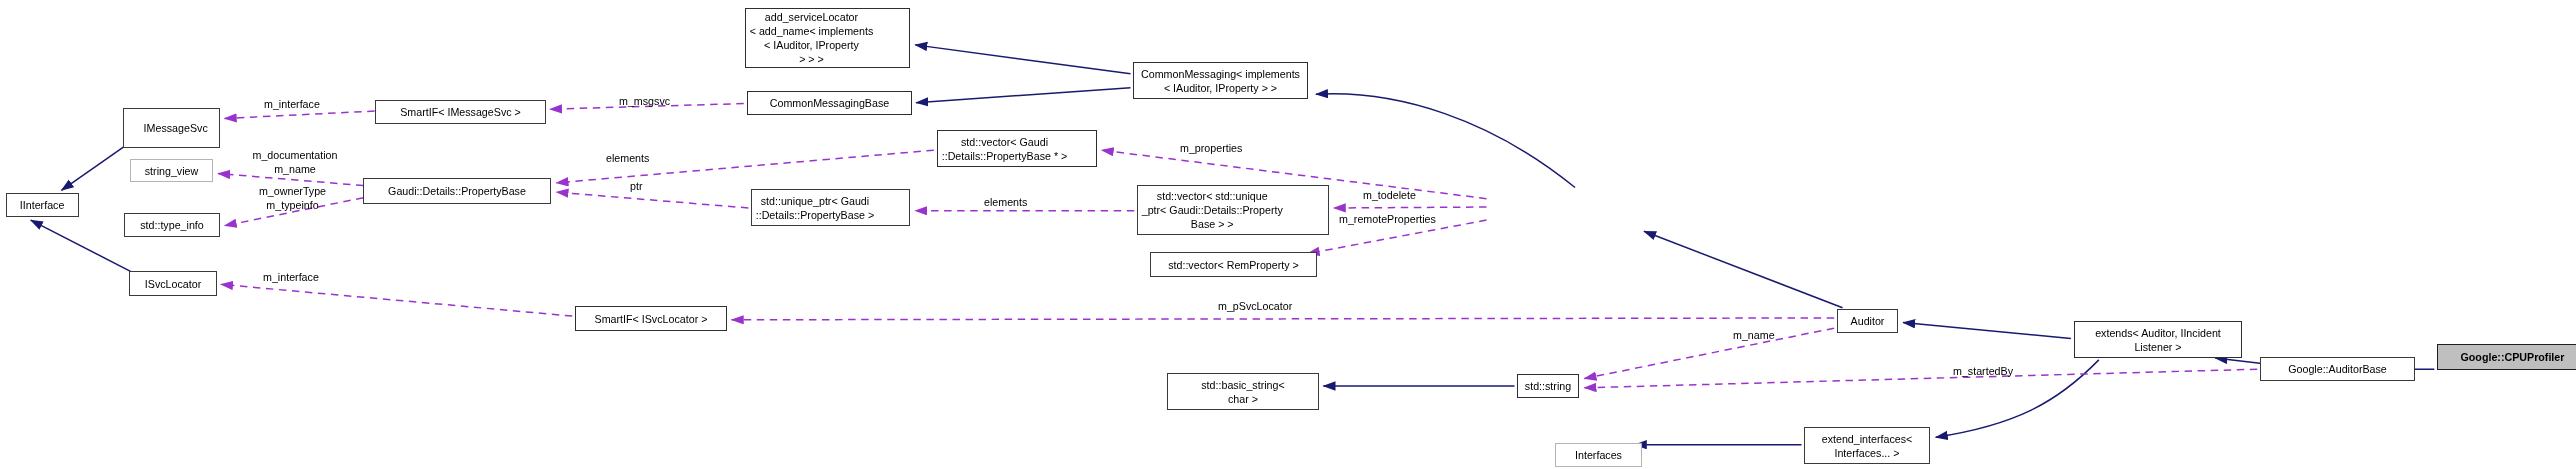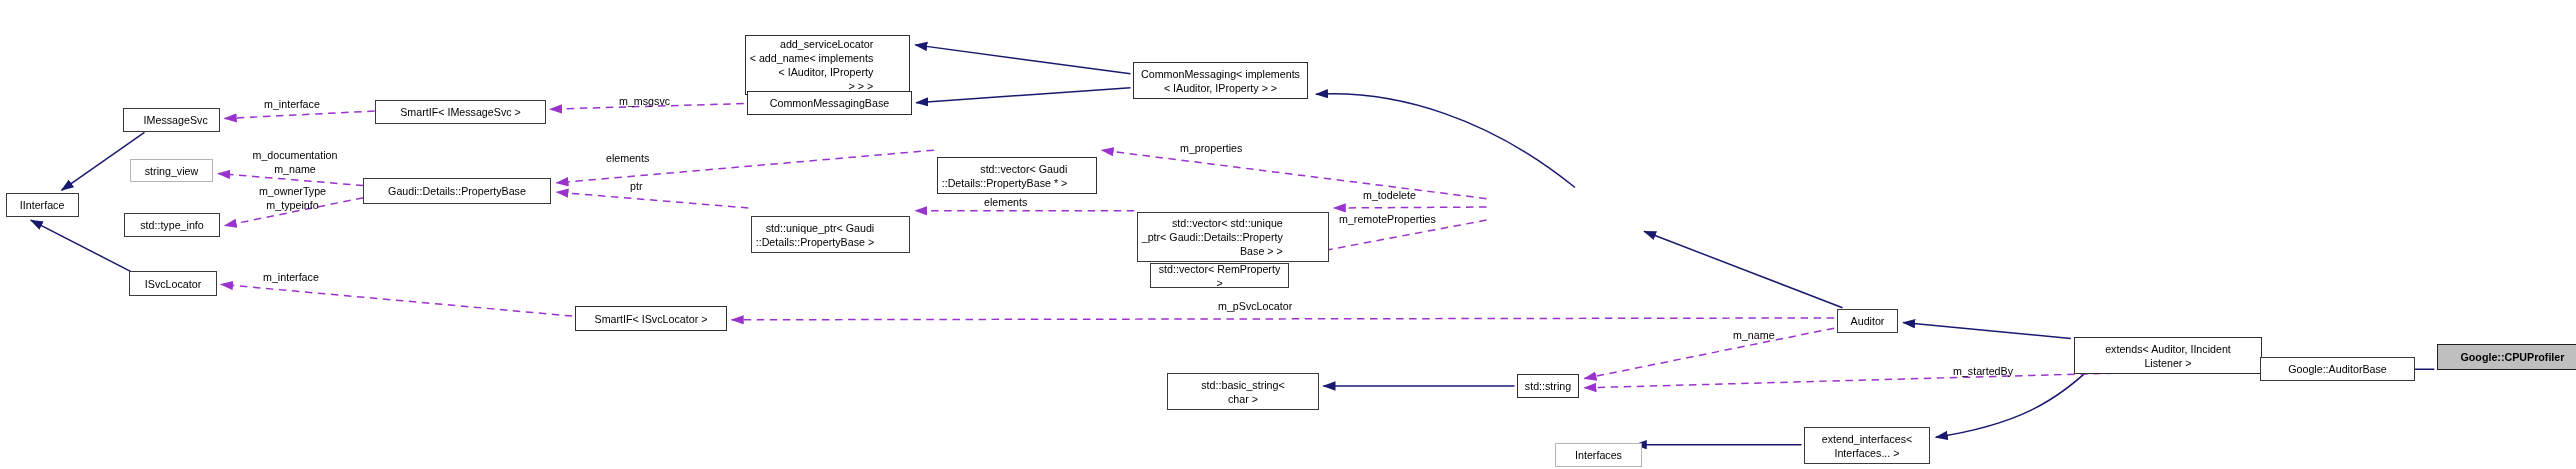--- a/index.html
+++ b/index.html
@@ -16,21 +16,21 @@
     display:flex;align-items:center;justify-content:center;
     background:#ffffff;
     color:#000000;
     font-size:10.7px;line-height:14px;
     text-align:center;
     white-space:pre-line;
     padding:1.9px 3.7px;
     box-sizing:border-box;
     cursor:pointer;
   }
-  .ta-l{justify-content:flex-start;text-align:right;margin-top:27px;}
+  .ta-l{justify-content:flex-start;text-align:center;}
   .b1{border:0.9px solid #2e2e2e;}
   .b2{border:1.9px solid #3a3a3a;}
   .muted{border:0.9px solid #b4b4b4;}
   .focus{border:1.9px solid #1f1f1f;background:#bfbfbf;}
   .edge-label{
     position:absolute;
     color:#000000;
     font-size:10.7px;line-height:14px;
     white-space:pre-line;
   }
@@ -83,39 +83,39 @@
       <path d="M2422,396 L1700,416" marker-end="url(#ah-purple)"></path>
     </g>
   </svg>
 
   <div class="node b1 ta-l" style="left:745px;top:7.5px;width:165px;height:60px;">add_serviceLocator
 &lt; add_name&lt; implements
 &lt; IAuditor, IProperty
 &gt; &gt; &gt;</div>
   <div class="node b1" style="left:1133px;top:62px;width:175px;height:37px;">CommonMessaging&lt; implements
 &lt; IAuditor, IProperty &gt; &gt;</div>
-  <div class="node b2" style="left:123px;top:108px;width:97px;height:24px;padding-left:12px;">IMessageSvc</div>
+  <div class="node b2" style="left:123px;top:108px;width:97px;height:40px;padding-left:12px;">IMessageSvc</div>
   <div class="node b2" style="left:375px;top:100px;width:171px;height:24px;">SmartIF&lt; IMessageSvc &gt;</div>
   <div class="node b1" style="left:747px;top:91px;width:165px;height:24px;">CommonMessagingBase</div>
   <div class="node muted" style="left:130px;top:159px;width:83px;height:23px;">string_view</div>
   <div class="node b2" style="left:5.6px;top:193px;width:73px;height:24px;">IInterface</div>
   <div class="node b2" style="left:363px;top:178px;width:188px;height:26px;">Gaudi::Details::PropertyBase</div>
   <div class="node b2" style="left:124px;top:213px;width:96px;height:24px;">std::type_info</div>
   <div class="node b1 ta-l" style="left:937px;top:130px;width:160px;height:37px;">std::vector&lt; Gaudi
 ::Details::PropertyBase * &gt;</div>
   <div class="node b2 ta-l" style="left:1137px;top:185px;width:192px;height:50px;">std::vector&lt; std::unique
 _ptr&lt; Gaudi::Details::Property
 Base &gt; &gt;</div>
   <div class="node b2 ta-l" style="left:751px;top:189px;width:159px;height:37px;">std::unique_ptr&lt; Gaudi
 ::Details::PropertyBase &gt;</div>
-  <div class="node b2" style="left:1150px;top:263px;width:139px;height:25px;">std::vector&lt; RemProperty &gt;</div>
+  <div class="node b2" style="left:1150px;top:252px;width:167px;height:25px;">std::vector&lt; RemProperty &gt;</div>
   <div class="node b2" style="left:129px;top:271px;width:88px;height:25px;">ISvcLocator</div>
   <div class="node b1" style="left:575px;top:306px;width:152px;height:25px;">SmartIF&lt; ISvcLocator &gt;</div>
   <div class="node b2" style="left:1837px;top:309px;width:61px;height:24px;">Auditor</div>
-  <div class="node b1" style="left:2074px;top:337px;width:188px;height:37px;">extends&lt; Auditor, IIncident
+  <div class="node b1" style="left:2074px;top:321px;width:168px;height:37px;">extends&lt; Auditor, IIncident
 Listener &gt;</div>
   <div class="node b2" style="left:2260px;top:357px;width:155px;height:24px;">Google::AuditorBase</div>
   <div class="node focus" style="left:2437px;top:344px;width:151px;height:26px;font-weight:bold;">Google::CPUProfiler</div>
   <div class="node b2" style="left:1167px;top:373px;width:152px;height:37px;">std::basic_string&lt;
 char &gt;</div>
   <div class="node b1" style="left:1517px;top:374px;width:62px;height:24px;">std::string</div>
   <div class="node muted" style="left:1555px;top:432px;width:87px;height:24px;margin-top:11px;">Interfaces</div>
   <div class="node b2" style="left:1804px;top:427px;width:126px;height:37px;">extend_interfaces&lt;
 Interfaces... &gt;</div>
 

